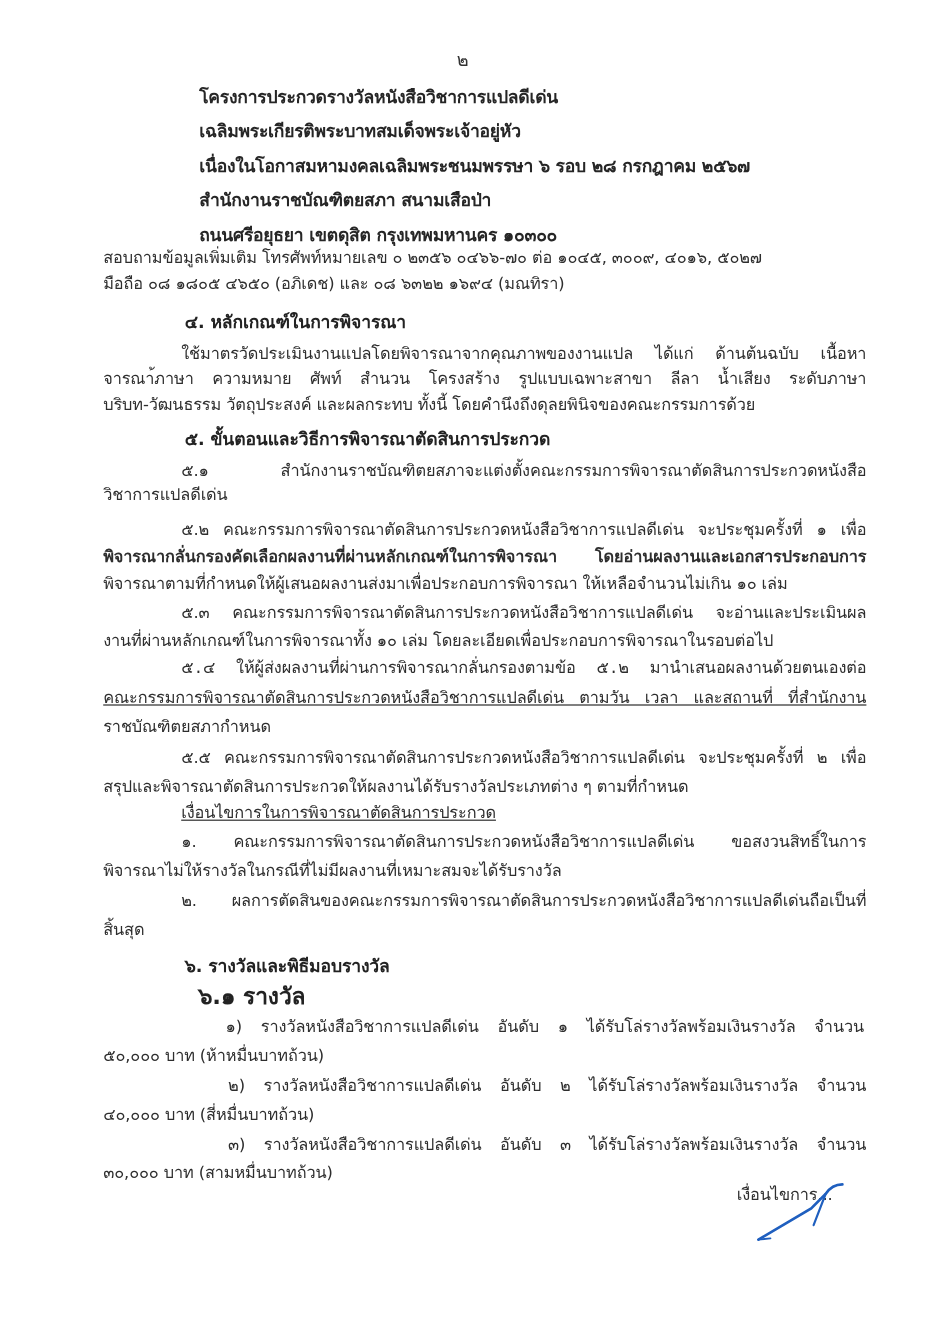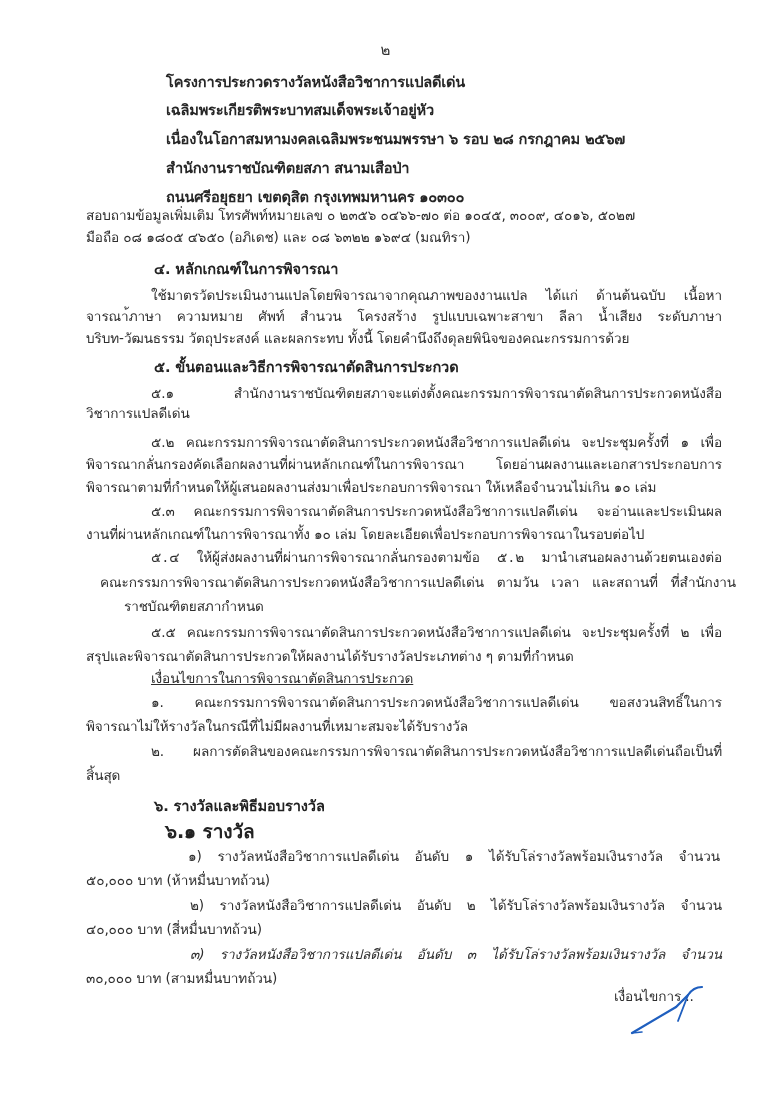--- a/index.html
+++ b/index.html
@@ -41,29 +41,29 @@
   <div class="line just" style="top:285px; left:151px; width:571px;">ใช้มาตรวัดประเมินงานแปลโดยพิจารณาจากคุณภาพของงานแปล ได้แก่ ด้านต้นฉบับ   เนื้อหา</div>
   <div class="line just" style="top:306px; left:86px; width:636px;">จารณา้ภาษา  ความหมาย  ศัพท์  สำนวน  โครงสร้าง  รูปแบบเฉพาะสาขา  ลีลา  น้ำเสียง ระดับภาษา</div>
   <div class="line" style="top:328px; left:86px;">บริบท-วัฒนธรรม  วัตถุประสงค์  และผลกระทบ  ทั้งนี้ โดยคำนึงถึงดุลยพินิจของคณะกรรมการด้วย</div>
 
   <div class="line heading" style="top:357px; left:130px;">๕. ขั้นตอนและวิธีการพิจารณาตัดสินการประกวด</div>
 
   <div class="line just" style="top:383px; left:151px; width:571px;">๕.๑ สำนักงานราชบัณฑิตยสภาจะแต่งตั้งคณะกรรมการพิจารณาตัดสินการประกวดหนังสือ</div>
   <div class="line" style="top:405px; left:86px;font-family:Liberation Mono, monospace;">วิชาการแปลดีเด่น</div>
 
   <div class="line just" style="top:432px; left:151px; width:571px;">๕.๒ คณะกรรมการพิจารณาตัดสินการประกวดหนังสือวิชาการแปลดีเด่น จะประชุมครั้งที่ ๑ เพื่อ</div>
-  <div class="line just" style="top:454px; left:86px; width:636px;">พิจารณากลั่นกรองคัดเลือกผลงานที่ผ่านหลักเกณฑ์ในการพิจารณา โดยอ่านผลงานและเอกสารประกอบการ</div>
+  <div class="line just" style="top:454px; left:86px; width:636px;font-weight:bold;">พิจารณากลั่นกรองคัดเลือกผลงานที่ผ่านหลักเกณฑ์ในการพิจารณา โดยอ่านผลงานและเอกสารประกอบการ</div>
   <div class="line" style="top:477px; left:86px;">พิจารณาตามที่กำหนดให้ผู้เสนอผลงานส่งมาเพื่อประกอบการพิจารณา  ให้เหลือจำนวนไม่เกิน ๑๐ เล่ม</div>
 
   <div class="line just" style="top:501px; left:151px; width:571px;">๕.๓ คณะกรรมการพิจารณาตัดสินการประกวดหนังสือวิชาการแปลดีเด่น จะอ่านและประเมินผล</div>
   <div class="line" style="top:524px; left:86px;">งานที่ผ่านหลักเกณฑ์ในการพิจารณาทั้ง ๑๐ เล่ม โดยละเอียดเพื่อประกอบการพิจารณาในรอบต่อไป</div>
 
   <div class="line just" style="top:549px; left:151px; width:571px;font-family:Liberation Mono, monospace;">๕.๔ ให้ผู้ส่งผลงานที่ผ่านการพิจารณากลั่นกรองตามข้อ ๕.๒ มานำเสนอผลงานด้วยตนเองต่อ</div>
-  <div class="line just" style="top:572px; left:100px; width:636px;">คณะกรรมการพิจารณาตัดสินการประกวดหนังสือวิชาการแปลดีเด่น ตามวัน เวลา และสถานที่ ที่สำนักงาน</div>
-  <div class="line" style="top:596px; left:86px;margin-left:38px;">ราชบัณฑิตยสภากำหนด</div>
+  <div class="line just" style="top:572px; left:86px; width:636px;text-decoration:underline;">คณะกรรมการพิจารณาตัดสินการประกวดหนังสือวิชาการแปลดีเด่น ตามวัน เวลา และสถานที่ ที่สำนักงาน</div>
+  <div class="line" style="top:596px; left:86px;">ราชบัณฑิตยสภากำหนด</div>
 
   <div class="line just" style="top:622px; left:151px; width:571px;">๕.๕ คณะกรรมการพิจารณาตัดสินการประกวดหนังสือวิชาการแปลดีเด่น จะประชุมครั้งที่ ๒ เพื่อ</div>
   <div class="line" style="top:646px; left:86px;">สรุปและพิจารณาตัดสินการประกวดให้ผลงานได้รับรางวัลประเภทต่าง ๆ ตามที่กำหนด</div>
 
   <div class="line ul" style="top:668px; left:151px;">เงื่อนไขการในการพิจารณาตัดสินการประกวด</div>
 
   <div class="line just" style="top:692px; left:151px; width:571px;">๑. คณะกรรมการพิจารณาตัดสินการประกวดหนังสือวิชาการแปลดีเด่น ขอสงวนสิทธิ์ในการ</div>
   <div class="line" style="top:716px; left:86px;">พิจารณาไม่ให้รางวัลในกรณีที่ไม่มีผลงานที่เหมาะสมจะได้รับรางวัล</div>
 
   <div class="line just" style="top:741px; left:151px; width:571px;">๒. ผลการตัดสินของคณะกรรมการพิจารณาตัดสินการประกวดหนังสือวิชาการแปลดีเด่นถือเป็นที่</div>
@@ -71,21 +71,21 @@
 
   <div class="line heading" style="top:796px; left:130px;">๖. รางวัลและพิธีมอบรางวัล</div>
   <div class="line heading" style="top:821px; left:141px; font-size:19px;">๖.๑ รางวัล</div>
 
   <div class="line just" style="top:846px; left:188px; width:532px;">๑) รางวัลหนังสือวิชาการแปลดีเด่น อันดับ ๑ ได้รับโล่รางวัลพร้อมเงินรางวัล จำนวน</div>
   <div class="line" style="top:870px; left:86px;">๕๐,๐๐๐ บาท (ห้าหมื่นบาทถ้วน)</div>
 
   <div class="line just" style="top:895px; left:190px; width:532px;">๒) รางวัลหนังสือวิชาการแปลดีเด่น อันดับ ๒ ได้รับโล่รางวัลพร้อมเงินรางวัล จำนวน</div>
   <div class="line" style="top:919px; left:86px;">๔๐,๐๐๐ บาท (สี่หมื่นบาทถ้วน)</div>
 
-  <div class="line just" style="top:944px; left:190px; width:532px;font-style:italic;">๓) รางวัลหนังสือวิชาการแปลดีเด่น อันดับ ๓ ได้รับโล่รางวัลพร้อมเงินรางวัล จำนวน</div>
+  <div class="line just" style="top:944px; left:190px; width:532px;">๓) รางวัลหนังสือวิชาการแปลดีเด่น อันดับ ๓ ได้รับโล่รางวัลพร้อมเงินรางวัล จำนวน</div>
   <div class="line" style="top:968px; left:86px;">๓๐,๐๐๐ บาท (สามหมื่นบาทถ้วน)</div>
 
   <div class="line" style="top:986px; left:614px;">เงื่อนไขการ...</div>
 
   <svg class="sig" viewBox="0 0 84 52">
     <path d="M2 48 L46 22 L58 10 C62 4 66 2 72 2" fill="none" stroke="#1f5fbf" stroke-width="2.2" stroke-linecap="round"></path>
     <path d="M58 10 L48 36" fill="none" stroke="#1f5fbf" stroke-width="1.8" stroke-linecap="round"></path>
     <path d="M2 48 L12 47" fill="none" stroke="#1f5fbf" stroke-width="1.6" stroke-linecap="round"></path>
   </svg>
 

